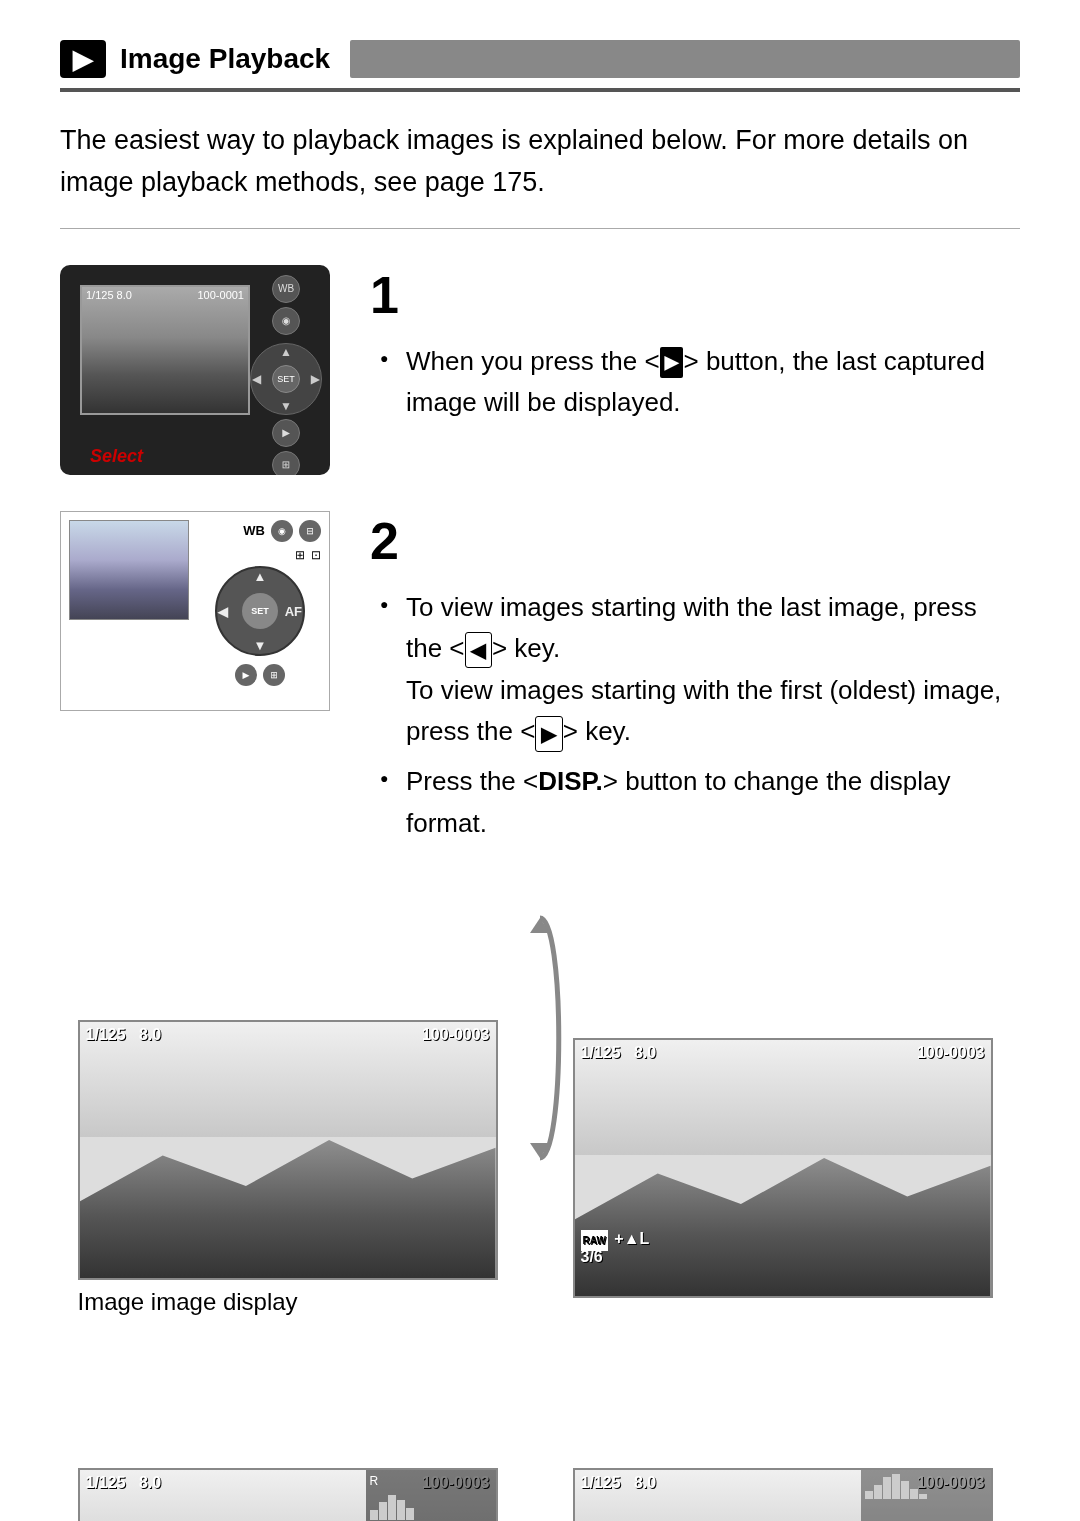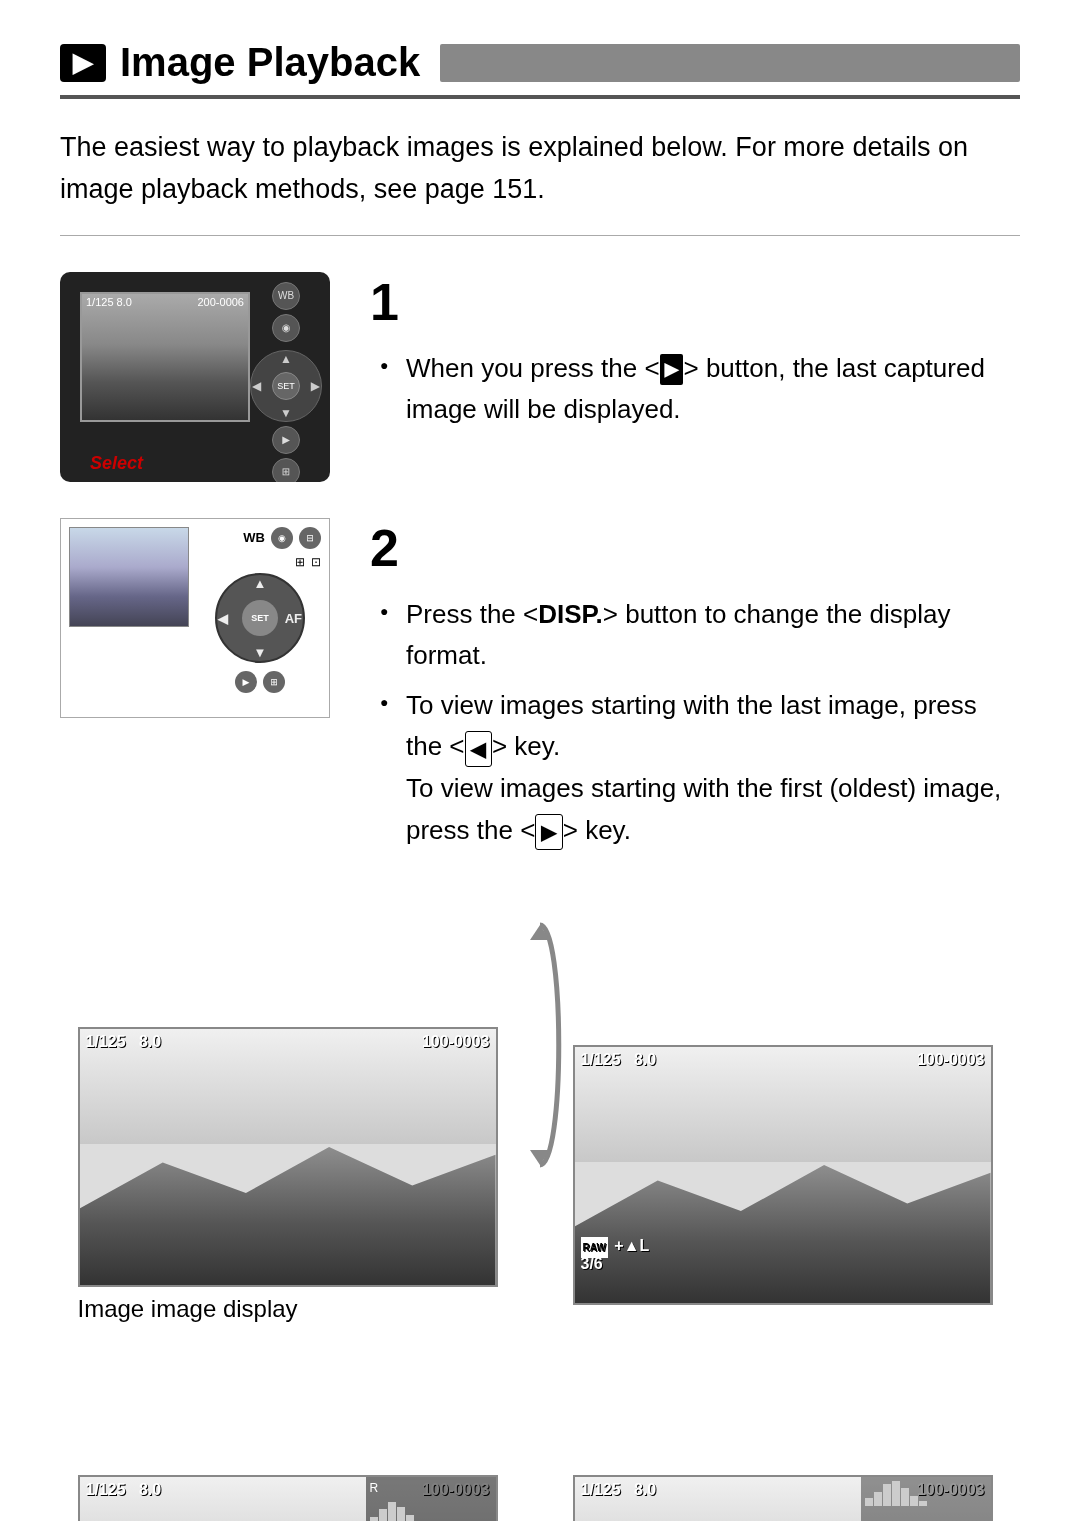--- a/index.html
+++ b/index.html
@@ -28,21 +28,21 @@
       font-weight: bold;
       width: 46px;
       height: 38px;
       display: flex;
       align-items: center;
       justify-content: center;
       margin-right: 14px;
       border-radius: 4px;
     }
     .page-title {
-      font-size: 40px;
+      font-size: 28px;
       font-weight: bold;
       text-align: center;
     }
     .header-bar {
       flex: 1;
       height: 38px;
       background: #888;
       margin-left: 20px;
       border-radius: 2px;
     }
@@ -393,33 +393,33 @@
   </style>
 </head>
 <body>
 
 <div class="page-header">
   <div class="header-icon-box">▶</div>
   <span class="page-title">Image Playback</span>
   <div class="header-bar"></div>
 </div>
 
-<p class="intro-text">The easiest way to playback images is explained below. For more details on image playback methods, see page 151.</p>
+<p class="intro-text">The easiest way to playback images is explained below. For more details on image playback methods, see page 175.</p>
 
 <div class="step">
   <div class="step-layout">
 
     <div class="step-image-col">
       <div class="camera-mock">
 
         <div class="camera-screen">
           <div class="camera-screen-img"></div>
           <div class="camera-screen-overlay">
             <span>1/125  8.0</span>
-            <span>200-0006</span>
+            <span>100-0001</span>
           </div>
         </div>
         <div class="canon-label">Select</div>
 
         <div class="camera-controls">
           <div class="ctrl-btn">WB</div>
           <div class="ctrl-btn">◉</div>
           <div class="ctrl-dpad">
             <div class="dpad-circle"></div>
             <div class="dpad-center">SET</div>
@@ -480,25 +480,25 @@
         </div>
       </div>
     </div>
 
     <div class="step-content-col">
       <div class="step-heading">
         <span class="step-number">2</span>
       </div>
       <ul class="step-bullet">
         <li>
-          Press the &lt;<span style="font-variant:small-caps;font-weight:bold;">DISP.</span>&gt; button to change the display format.
+          To view images starting with the last image, press the &lt;<span class="kbd">◀</span>&gt; key.<br>
+          To view images starting with the first (oldest) image, press the &lt;<span class="kbd">▶</span>&gt; key.
         </li>
         <li>
-          To view images starting with the last image, press the &lt;<span class="kbd">◀</span>&gt; key.<br>
-          To view images starting with the first (oldest) image, press the &lt;<span class="kbd">▶</span>&gt; key.
+          Press the &lt;<span style="font-variant:small-caps;font-weight:bold;">DISP.</span>&gt; button to change the display format.
         </li>
       </ul>
     </div>
   </div>
 </div>
 
 <div class="disp-section">
   <div class="disp-grid">
 
     <div class="disp-item">

